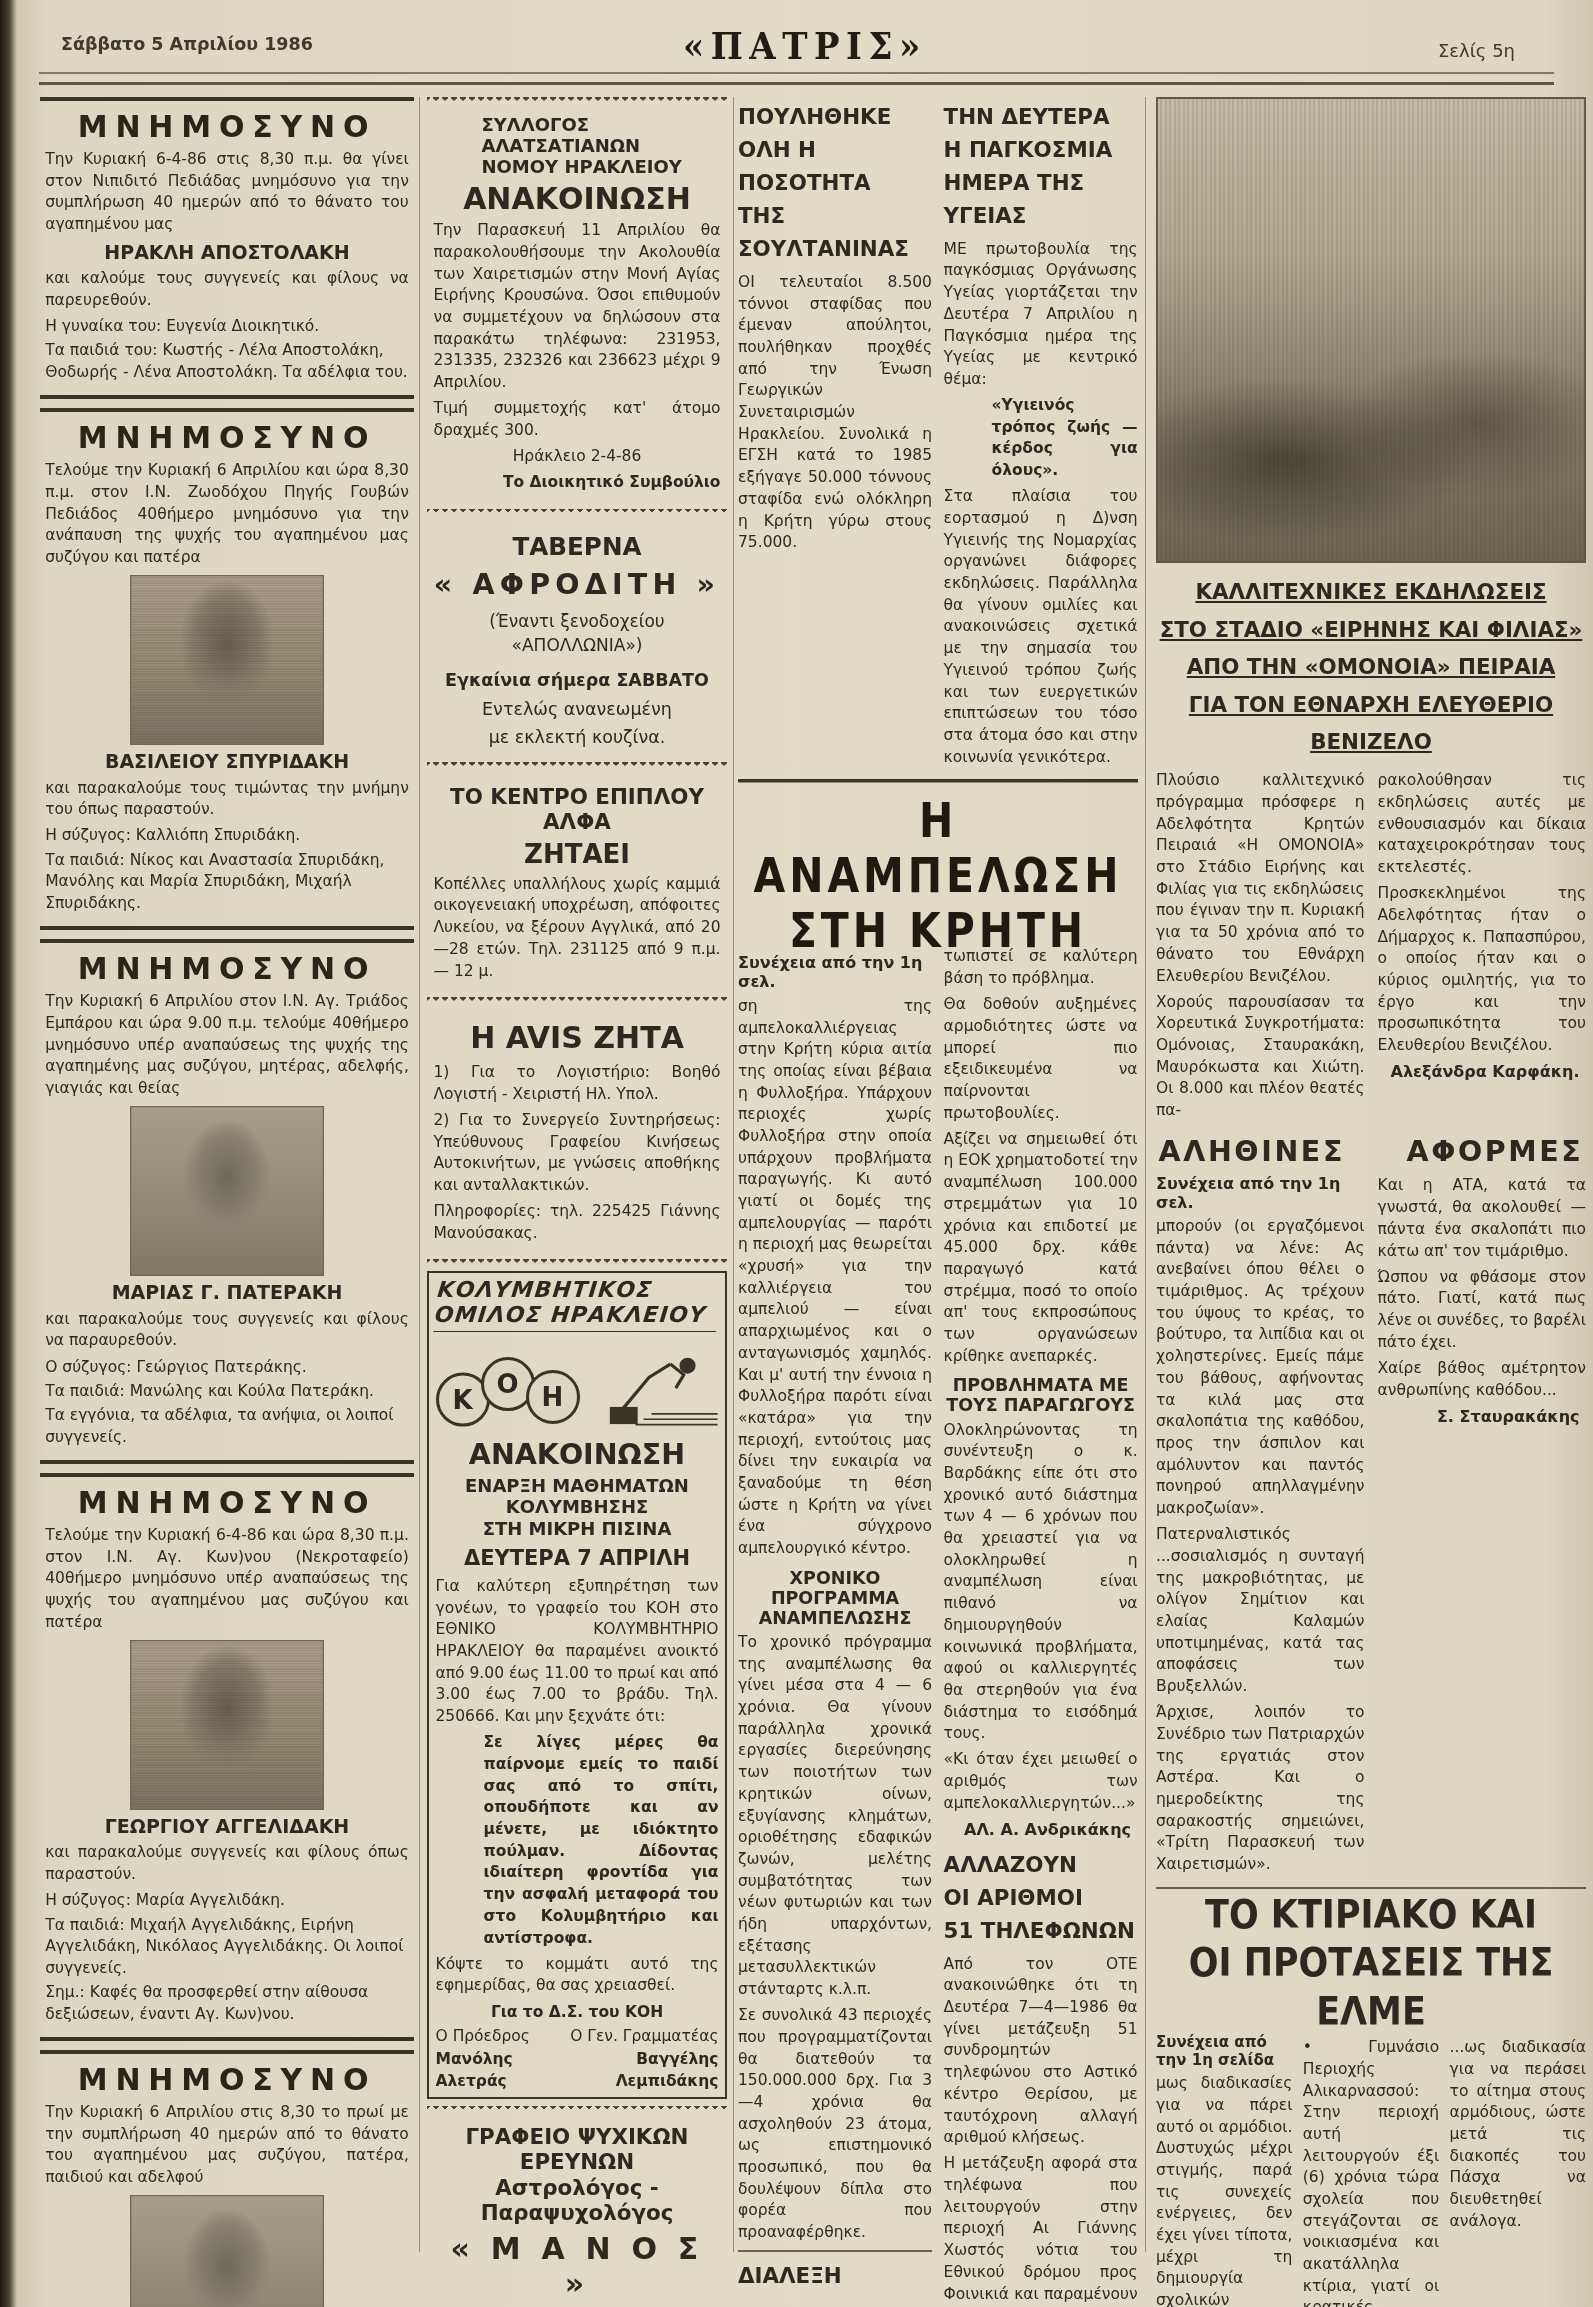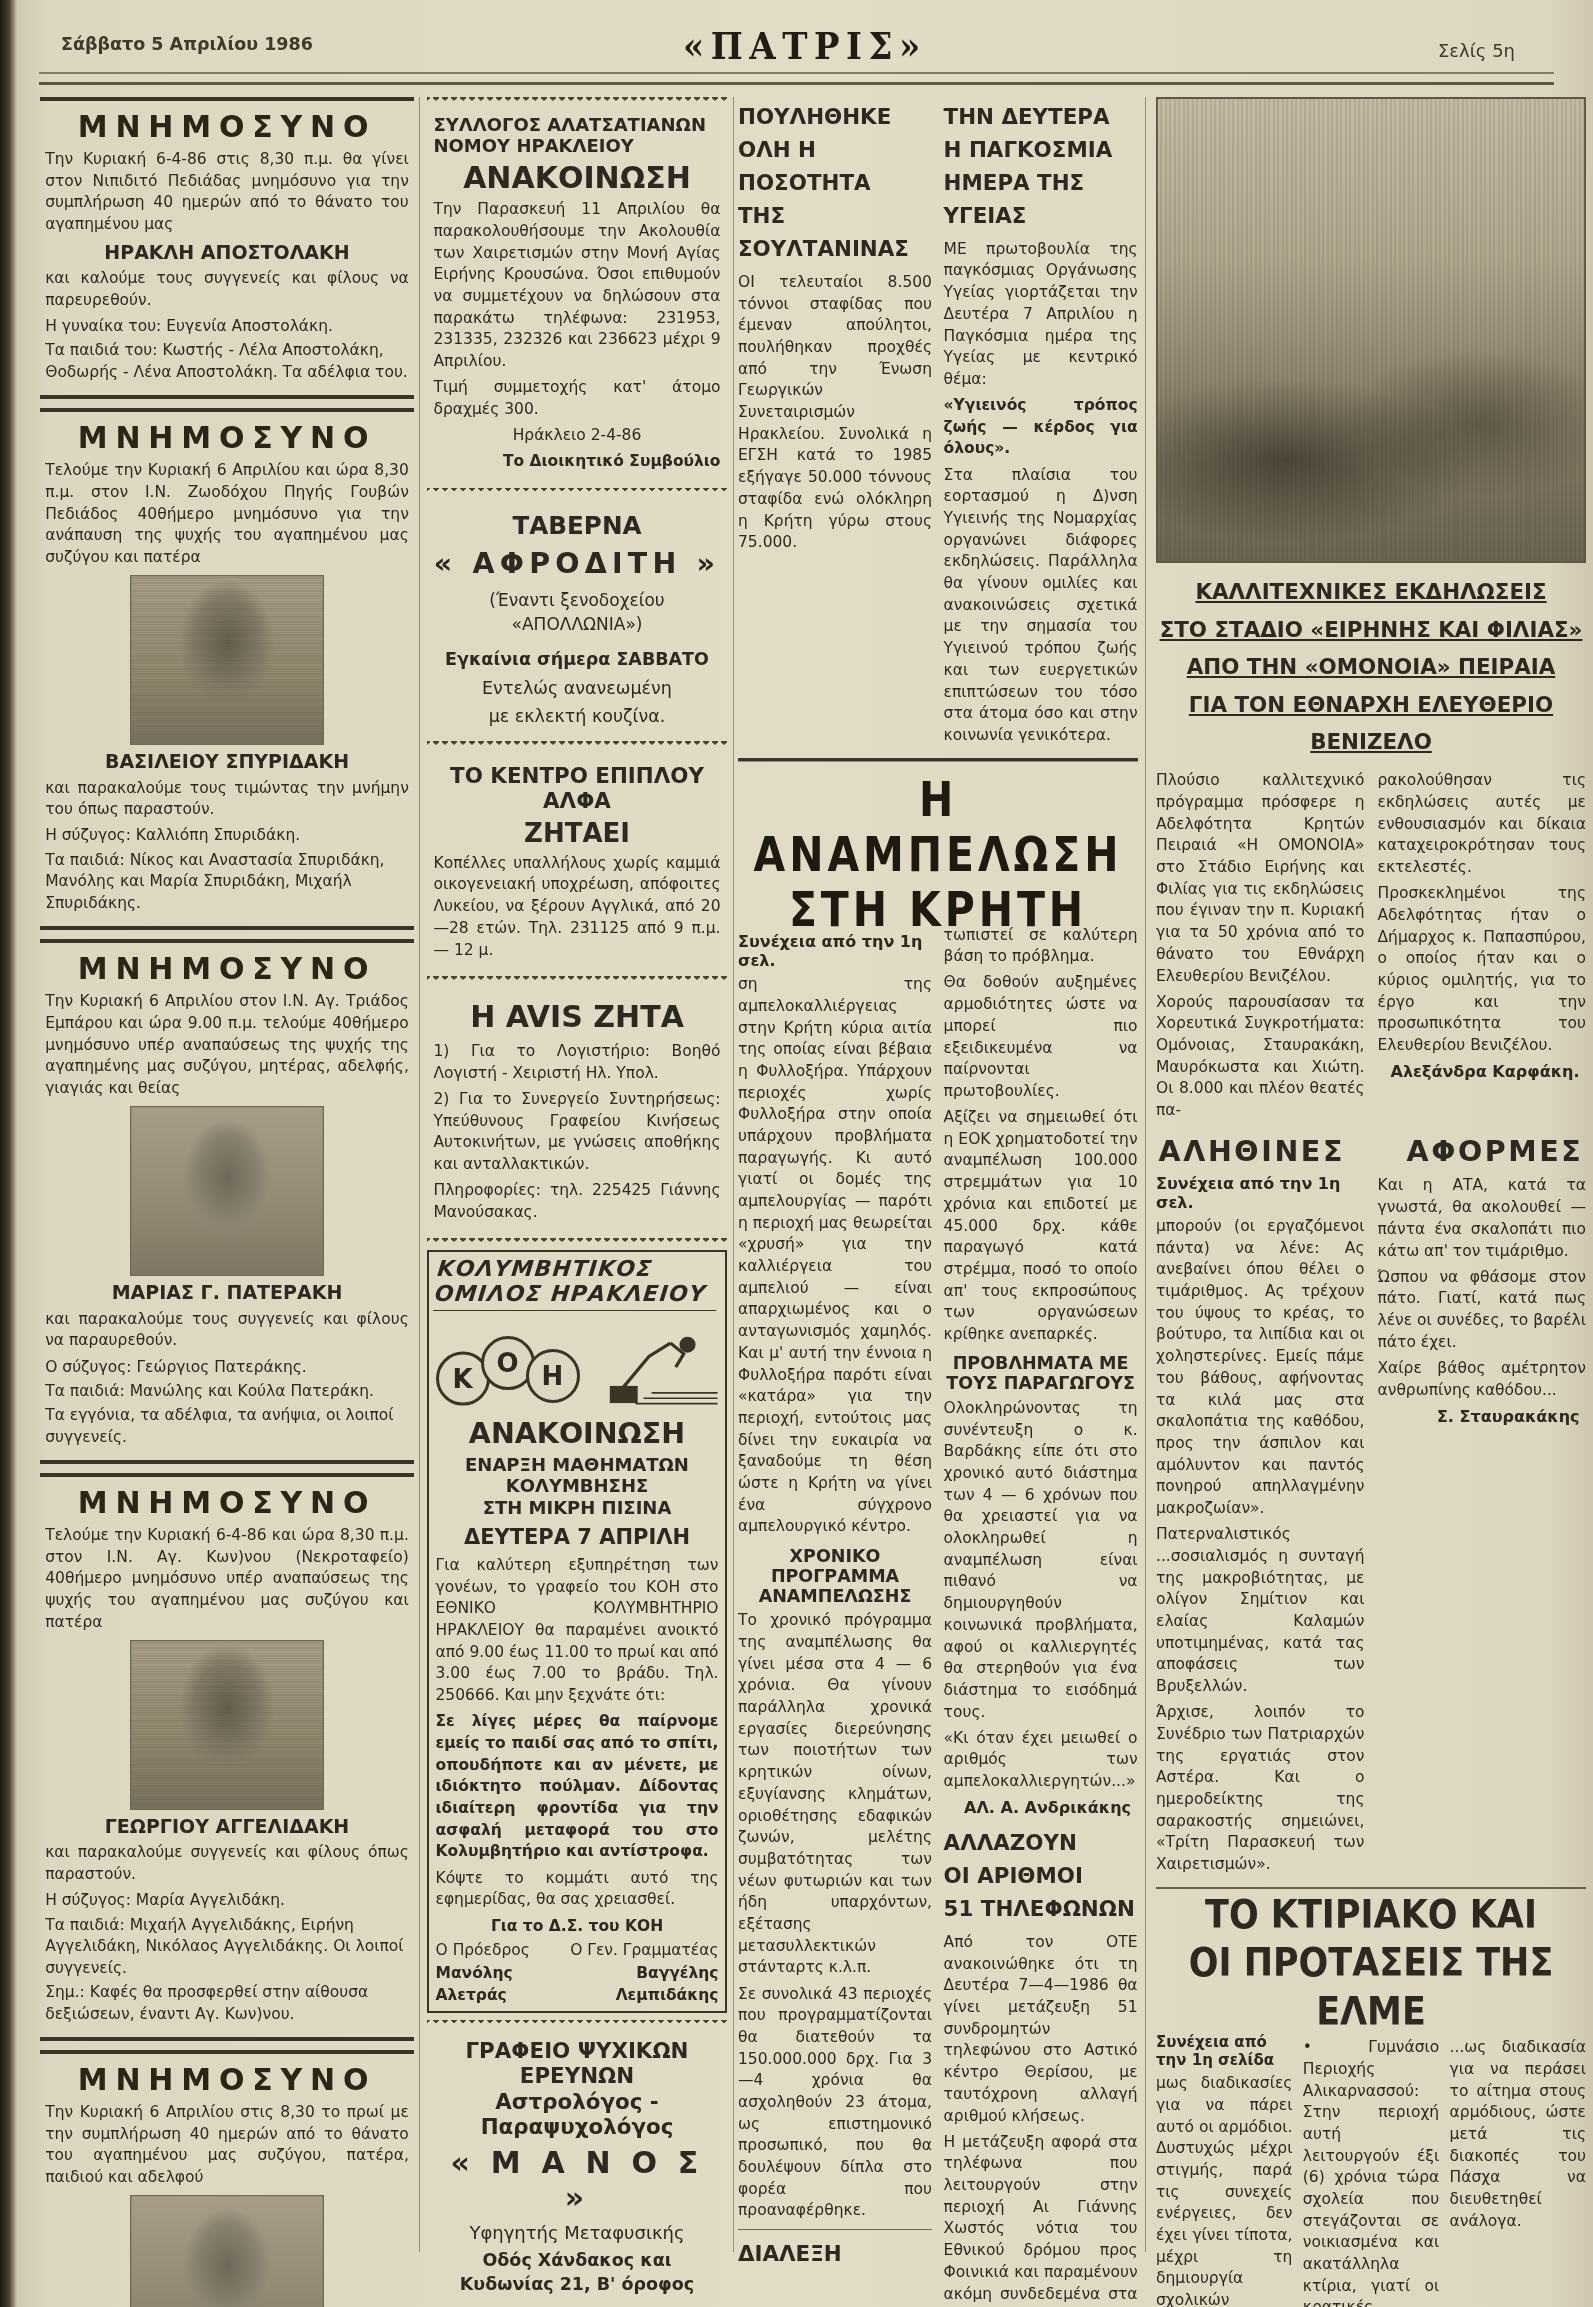--- a/index.html
+++ b/index.html
@@ -19,21 +19,21 @@
   .col{position:absolute;top:97px;}
   #col1{left:40px;width:374px;}
   #col2{left:427px;width:300px;}
   #mid{left:738px;width:400px;}
   #col5{left:1156px;width:430px;}
   .vsep{position:absolute;top:97px;height:2155px;width:1.3px;background:#56503c;opacity:.55;}
   
   .b{font-size:15.5px;line-height:1.40;text-align:justify;margin:4.5px 0;}
   .bi{font-size:15.5px;line-height:1.40;margin:2.6px 0;}
   .ctr{text-align:center;}
-  .bold{font-weight:bold;}
+  .bold{font-weight:bold;margin-left:48px;}
   .rt{text-align:right;}
   
   .obox{border-top:4.5px solid #3a3426;border-bottom:4.5px solid #3a3426;padding:6.5px 5.2px 9px;margin-bottom:9px;}
   .h-ob{font-size:30px;font-weight:bold;letter-spacing:7.8px;text-align:center;margin:1.3px 0 5.2px;color:#2b2517;}
   .nameln{font-size:19px;font-weight:bold;text-align:center;margin:5.2px 0;}
   .photo{width:194px;height:170px;margin:6.5px auto 3.9px;background:
      radial-gradient(ellipse 58px 78px at 50% 42%,#6e6858 0%,#8a8270 55%,transparent 75%),
      linear-gradient(180deg,#a79d88 0%,#948b77 55%,#7f7763 100%);
      box-shadow:inset 0 0 0 1.3px #6f6855;}
   .photo.noise{background:
@@ -103,21 +103,21 @@
   <div class="vsep" style="left:733px"></div>
   <div class="vsep" style="left:1145px"></div>
 
   <div id="col1" class="col">
 
     <div class="obox">
       <div class="h-ob">ΜΝΗΜΟΣΥΝΟ</div>
       <p class="b">Την Κυριακή 6-4-86 στις 8,30 π.μ. θα γίνει στον Νιπιδιτό Πεδιάδας μνημόσυνο για την συμπλήρωση 40 ημερών από το θάνατο του αγαπημένου μας</p>
       <div class="nameln">ΗΡΑΚΛΗ ΑΠΟΣΤΟΛΑΚΗ</div>
       <p class="b">και καλούμε τους συγγενείς και φίλους να παρευρεθούν.</p>
-      <p class="bi">Η γυναίκα του: Ευγενία Αποστολάκη.</p>
+      <p class="bi">Η γυναίκα του: Ευγενία Διοικητικό.</p>
       <p class="bi">Τα παιδιά του: Κωστής - Λέλα Αποστολάκη, Θοδωρής - Λένα Αποστολάκη.  Τα αδέλφια του.</p>
     </div>
 
     <div class="obox">
       <div class="h-ob">ΜΝΗΜΟΣΥΝΟ</div>
       <p class="b">Τελούμε την Κυριακή 6 Απριλίου και ώρα 8,30 π.μ. στον Ι.Ν. Ζωοδόχου Πηγής Γουβών Πεδιάδος 40θήμερο μνημόσυνο για την ανάπαυση της ψυχής του αγαπημένου μας συζύγου και πατέρα</p>
       <div class="photo noise"></div>
       <div class="nameln">ΒΑΣΙΛΕΙΟΥ ΣΠΥΡΙΔΑΚΗ</div>
       <p class="b">και παρακαλούμε τους τιμώντας την μνήμην του όπως παραστούν.</p>
       <p class="bi">Η σύζυγος: Καλλιόπη Σπυριδάκη.</p>

